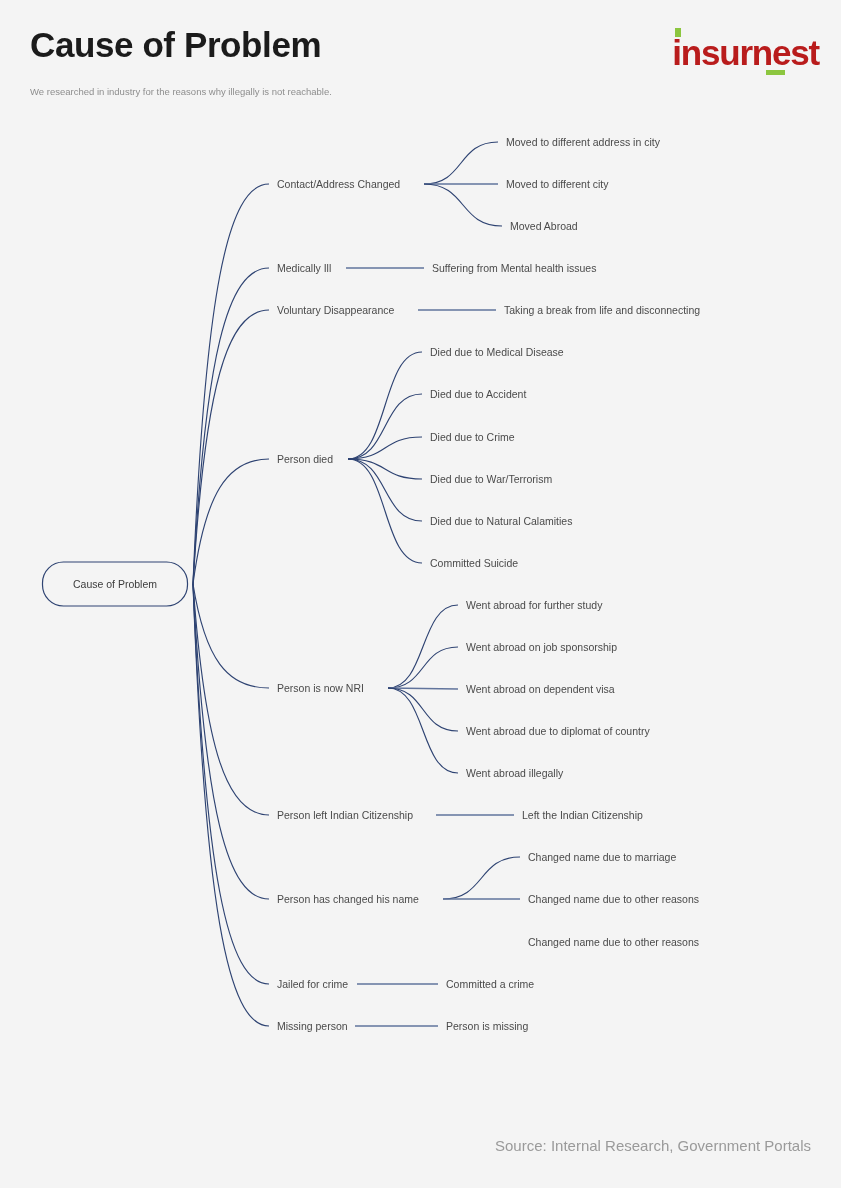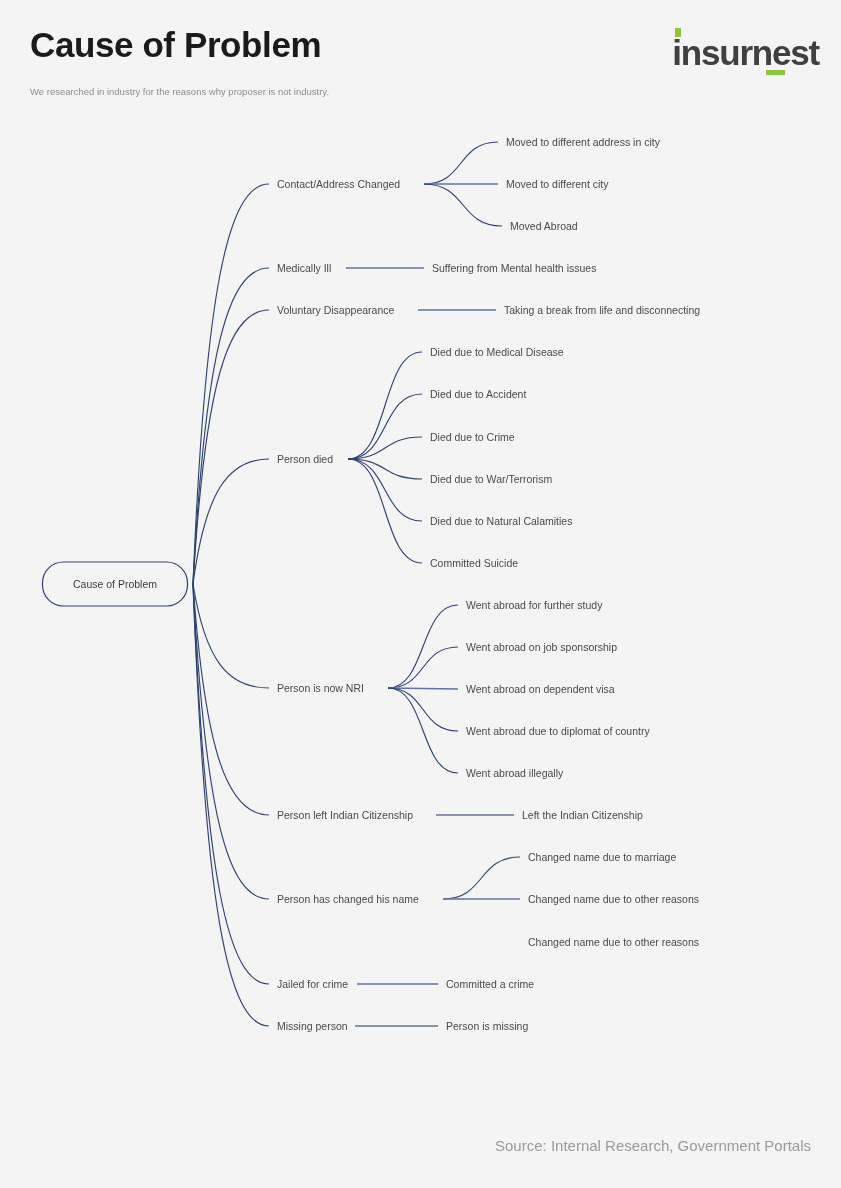--- a/index.html
+++ b/index.html
@@ -46,21 +46,21 @@
     font-size: 9.5px;
     color: #8e8e8e;
     white-space: nowrap;
   }
   #brand-logo {
     position: absolute;
     right: 22px;
     top: 33px;
     font-size: 35px;
     font-weight: bold;
-    color: #404040;
+    color: #b91c1c;
     letter-spacing: -1.2px;
     white-space: nowrap;
   }
   #brand-logo .lg-dot {
     position: absolute;
     left: 3px;
     top: -5px;
     width: 6px;
     height: 9px;
     background: #8cc63f;
@@ -122,21 +122,21 @@
     white-space: nowrap;
   }
 </style>
 </head>
 <body>
 
 <div id="page">
 
   <div id="header">
     <div id="page-title">Cause of Problem</div>
-    <div id="page-subtitle">We researched in industry for the reasons why proposer is not industry.</div>
+    <div id="page-subtitle">We researched in industry for the reasons why illegally is not reachable.</div>
     <div id="brand-logo">
       <span class="lg-dot"></span>
       <span class="lg-bar"></span>
       <span>insurnest</span>
     </div>
   </div>
 
   <svg id="map-svg" viewBox="0 0 841 1188">
     <g id="links-layer">
         <path d="M193,584 C205,296 227,184 269,184" class="link-path"></path>

